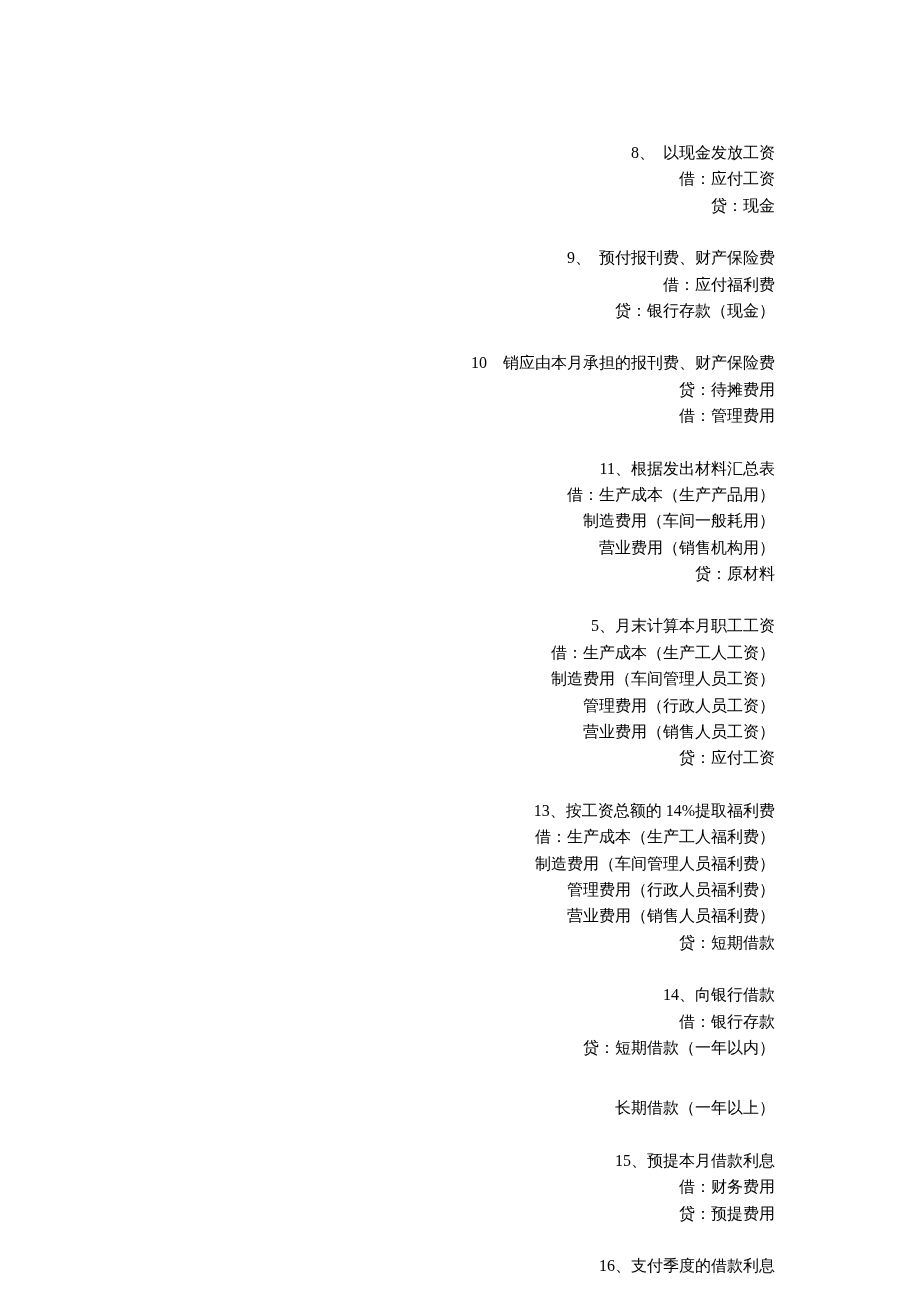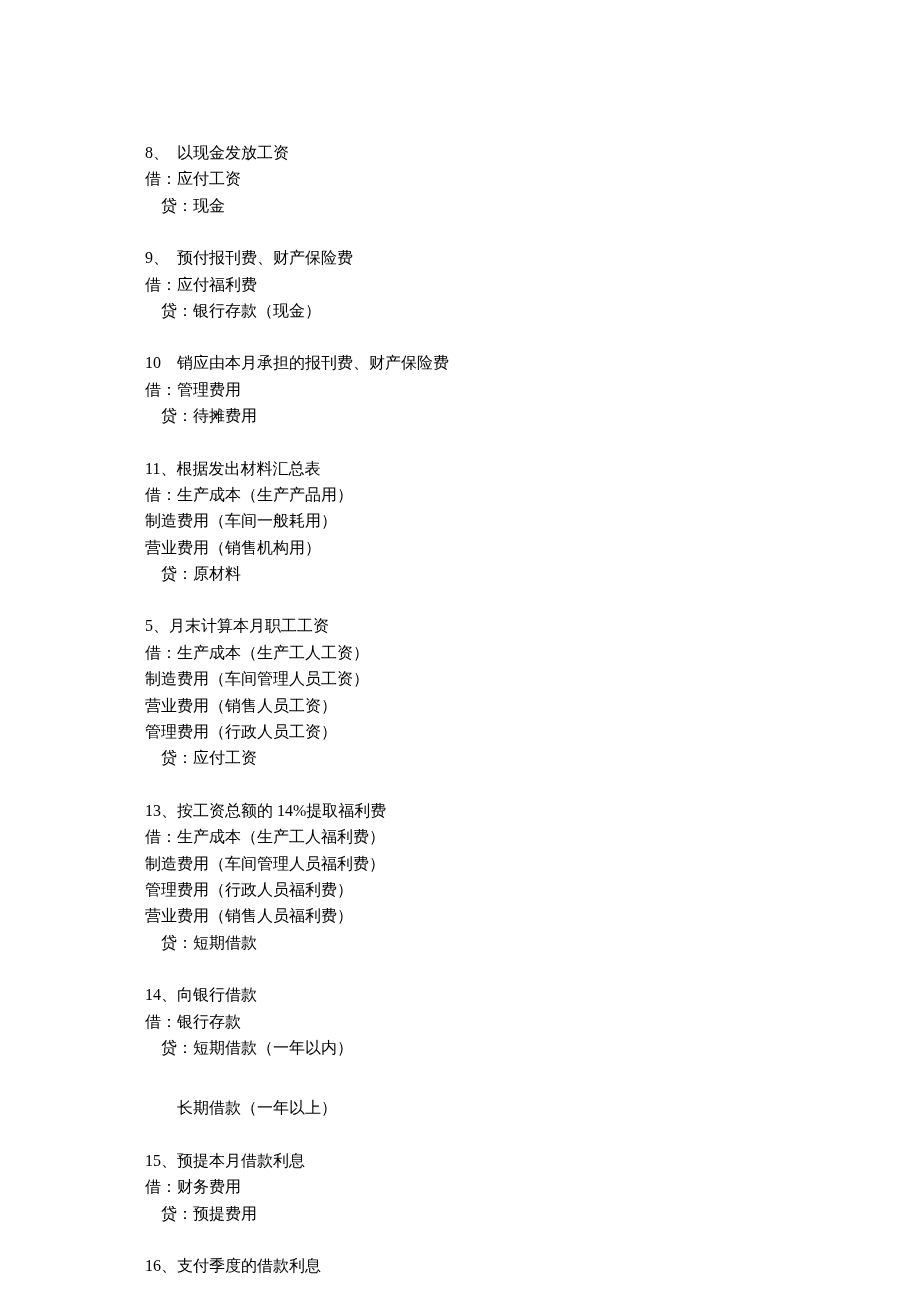--- a/index.html
+++ b/index.html
@@ -11,20 +11,21 @@
       background: #ffffff;
       font-family: "SimSun", "宋体", serif;
       font-size: 16px;
       line-height: 1.65;
       color: #000000;
       width: 920px;
       padding: 140px 145px 80px 145px;
     }
     .entry {
       margin-bottom: 26px;
+      text-align: right;
     }
     .line {
       white-space: pre;
     }
     .indent1 {
       padding-left: 1em;
     }
     .indent2 {
       padding-left: 2em;
       margin-top: 34px;
@@ -39,36 +40,36 @@
       <div class="line">借：应付工资</div>
       <div class="line indent1">贷：现金</div>
     </div>
     <div class="entry">
       <div class="line">9、  预付报刊费、财产保险费</div>
       <div class="line">借：应付福利费</div>
       <div class="line indent1">贷：银行存款（现金）</div>
     </div>
     <div class="entry">
       <div class="line">10    销应由本月承担的报刊费、财产保险费</div>
+      <div class="line indent1">贷：待摊费用</div>
       <div class="line">借：管理费用</div>
-      <div class="line indent1">贷：待摊费用</div>
     </div>
     <div class="entry">
       <div class="line">11、根据发出材料汇总表</div>
       <div class="line">借：生产成本（生产产品用）</div>
       <div class="line">制造费用（车间一般耗用）</div>
       <div class="line">营业费用（销售机构用）</div>
       <div class="line indent1">贷：原材料</div>
     </div>
     <div class="entry">
       <div class="line">5、月末计算本月职工工资</div>
       <div class="line">借：生产成本（生产工人工资）</div>
       <div class="line">制造费用（车间管理人员工资）</div>
+      <div class="line">管理费用（行政人员工资）</div>
       <div class="line">营业费用（销售人员工资）</div>
-      <div class="line">管理费用（行政人员工资）</div>
       <div class="line indent1">贷：应付工资</div>
     </div>
     <div class="entry">
       <div class="line">13、按工资总额的 14%提取福利费</div>
       <div class="line">借：生产成本（生产工人福利费）</div>
       <div class="line">制造费用（车间管理人员福利费）</div>
       <div class="line">管理费用（行政人员福利费）</div>
       <div class="line">营业费用（销售人员福利费）</div>
       <div class="line indent1">贷：短期借款</div>
     </div>

